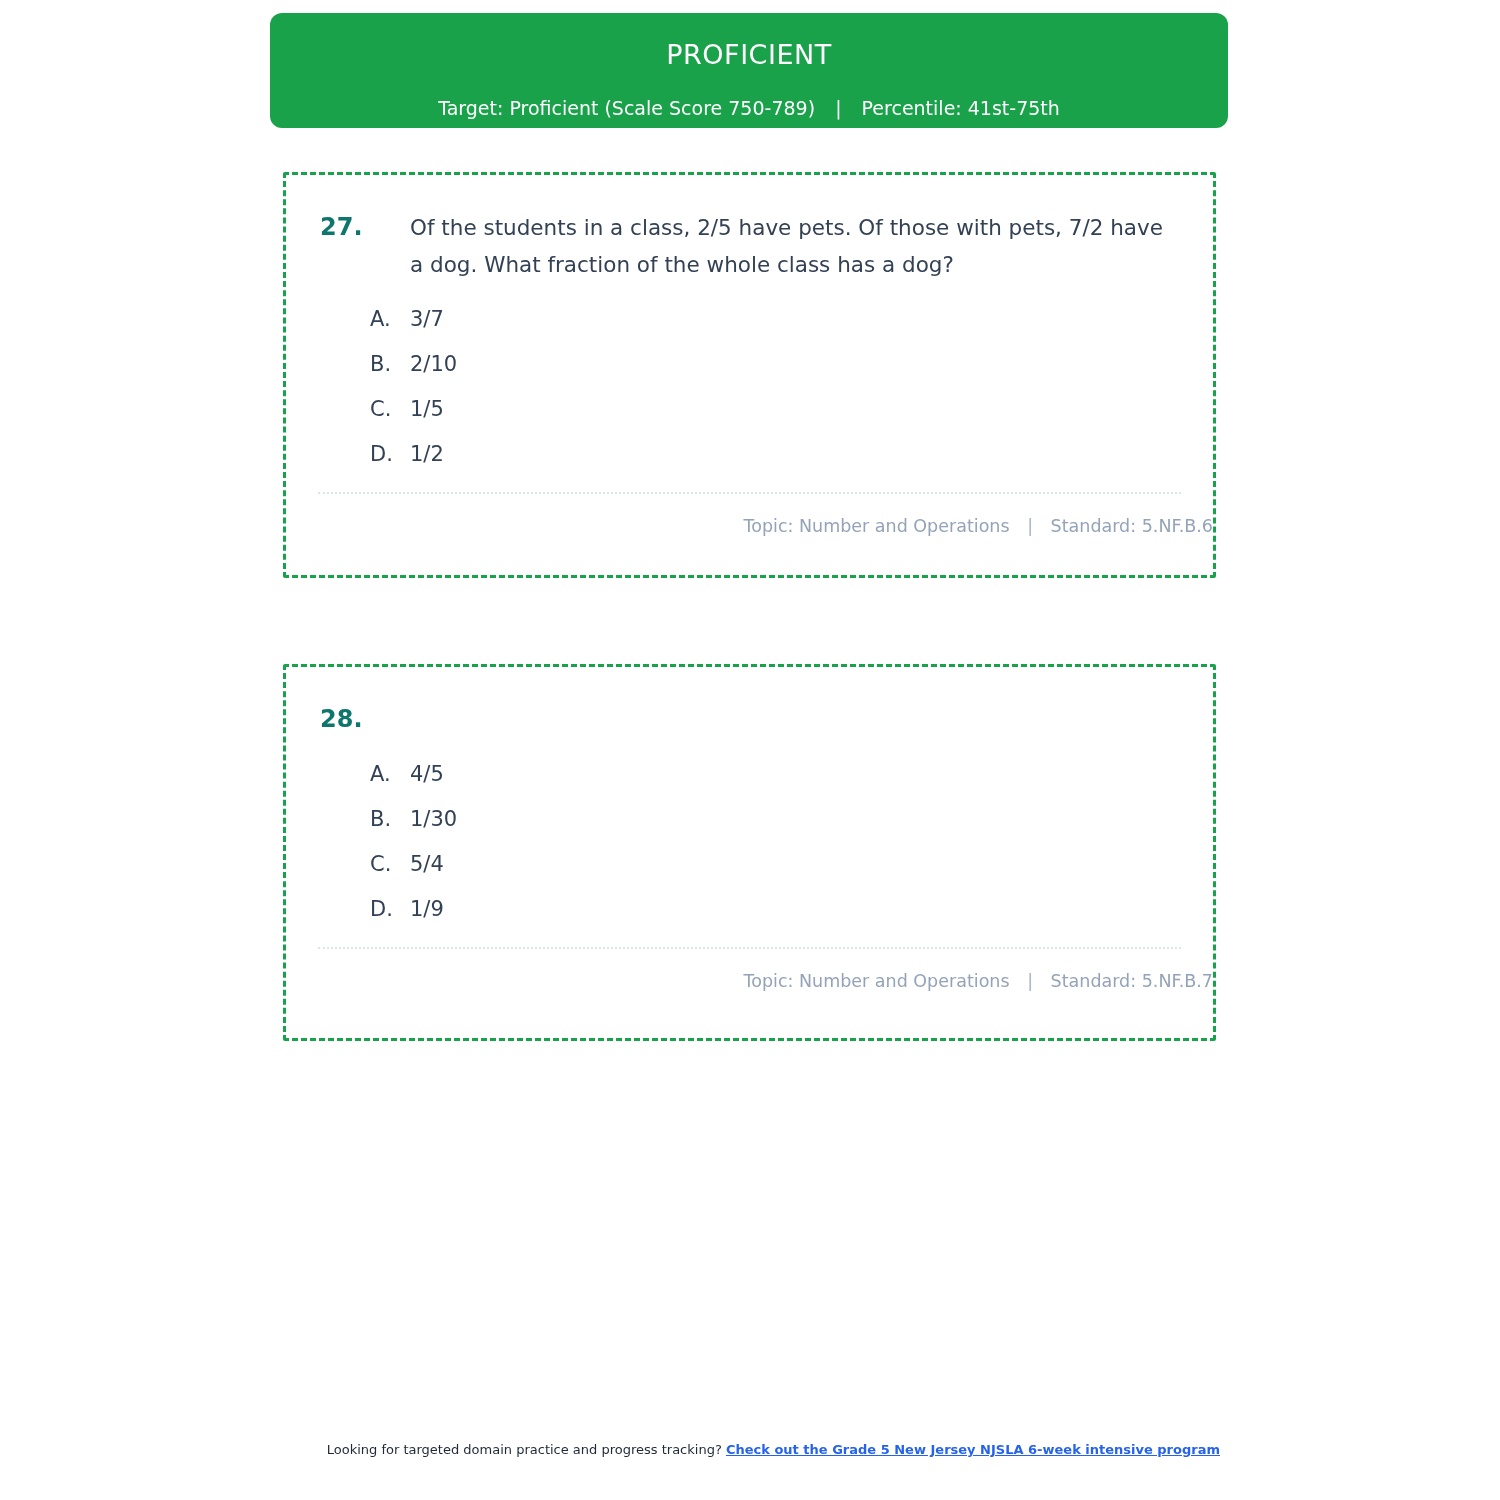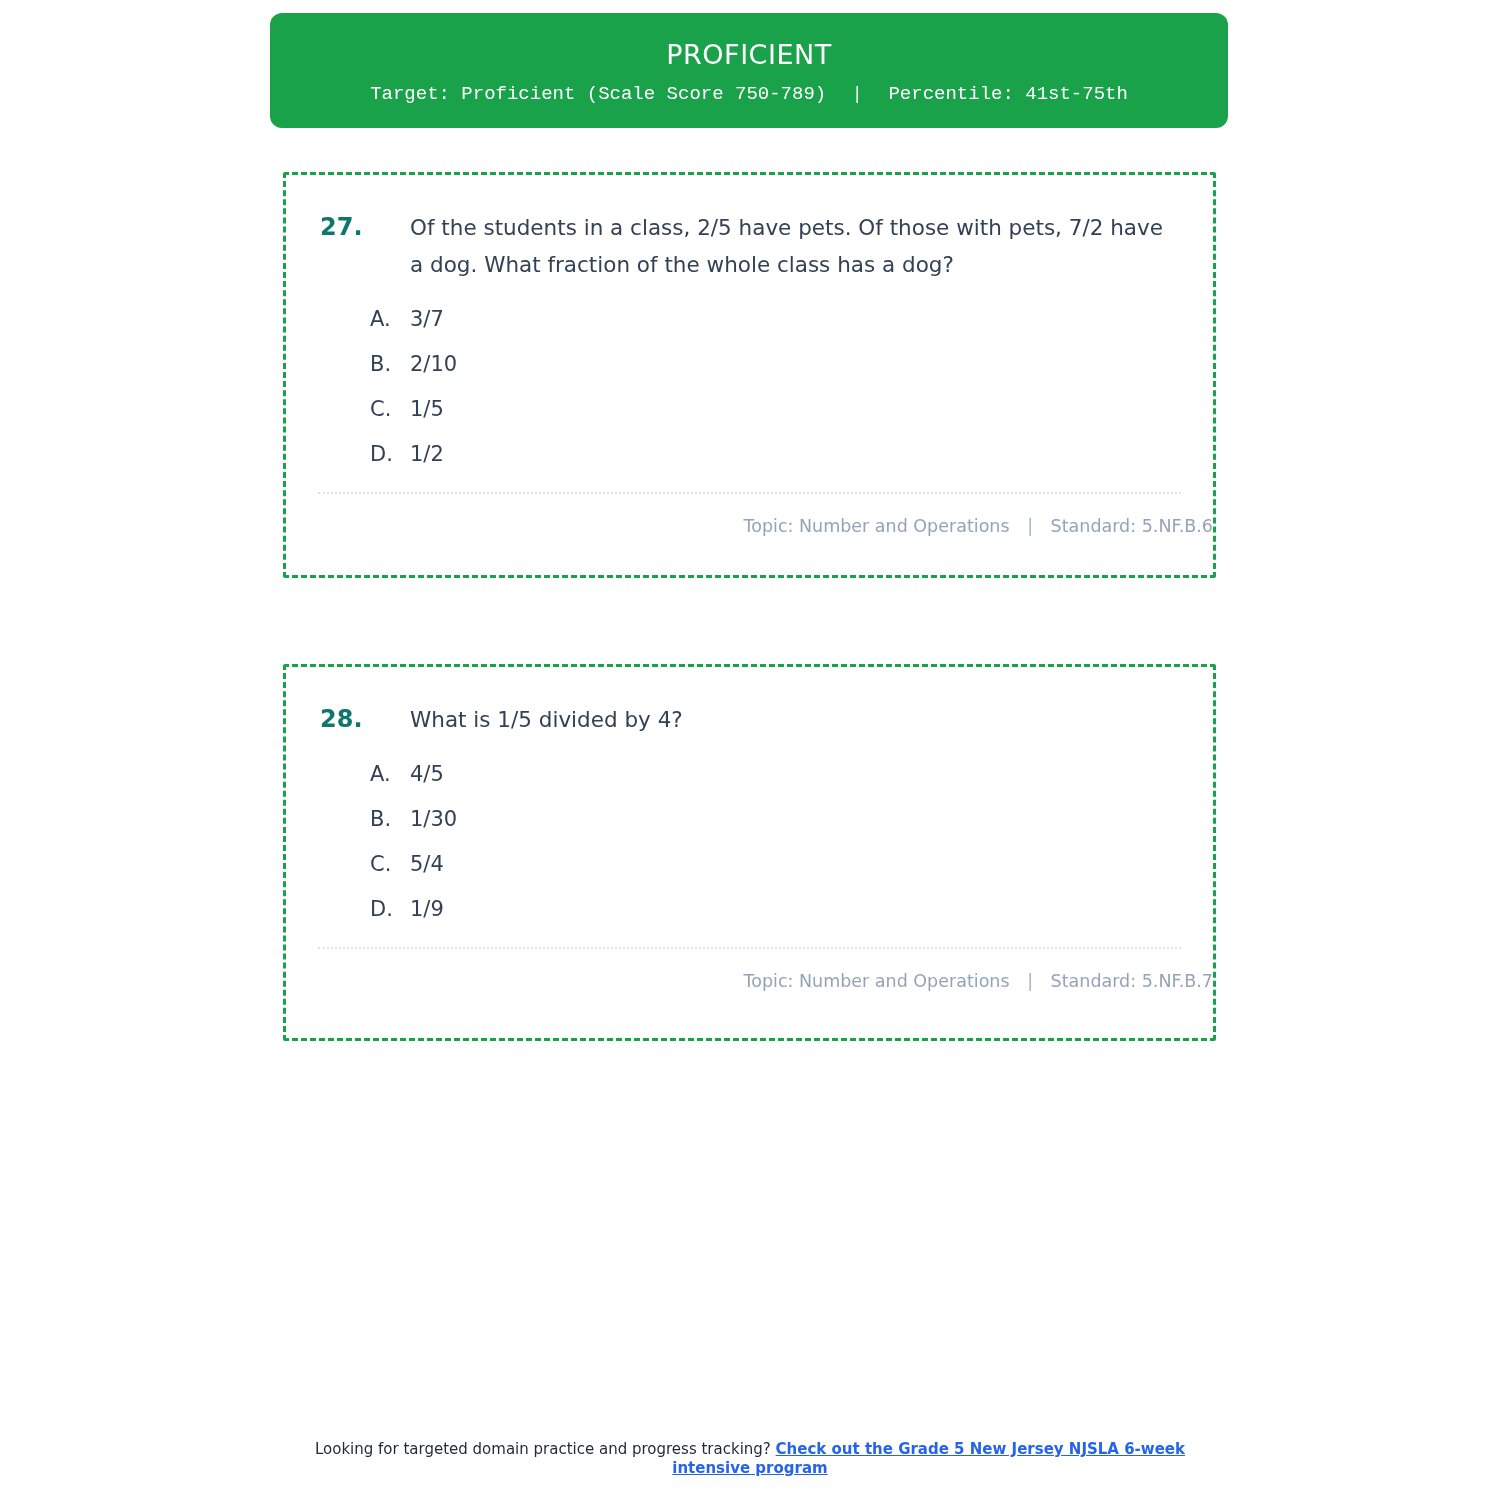--- a/index.html
+++ b/index.html
@@ -21,23 +21,22 @@
     color: #ffffff;
     text-align: center;
   }
   .banner-title {
     padding-top: 26px;
     font-size: 27px;
     font-weight: normal;
     letter-spacing: 0.5px;
   }
   .banner-subtitle {
-    margin-top: 13px;
+    margin-top: 27px;
     font-size: 19px;
-    font-family: Liberation Mono, monospace;
   }
   .banner-subtitle .pipe { margin: 0 14px; opacity: 0.95; }
 
   
   .card {
     position: absolute;
     left: 283px;
     width: 933px;
     background: #ffffff;
     border: 3px dashed #16a34a;
@@ -88,22 +87,22 @@
     color: #94a3b8;
   }
   .meta .pipe { margin: 0 12px; color: #a8b3c5; }
 
   
   .footer {
     position: absolute;
     top: 1440px;
     left: 0;
     width: 100%;
-    text-align: center;
-    font-size: 15px;
+    text-align: right;
+    font-size: 13px;
     line-height: 19px;
     color: #1f2937;
   }
   .footer-inner { max-width: 940px; margin: 0 auto; }
   .footer-link {
     color: #2563eb;
     font-weight: bold;
     text-decoration: underline;
   }
 </style>
@@ -146,21 +145,20 @@
   <div class="meta">
     <span>Topic: Number and Operations</span>
     <span class="pipe">|</span>
     <span>Standard: 5.NF.B.6</span>
   </div>
 </section>
 
 <section class="card q28">
   <div class="q-row">
     <div class="q-number">28.</div>
-    <div class="q-text">What is 1/5 divided by 4?</div>
   </div>
   <div class="options">
     <div class="option">
       <span class="opt-letter">A.</span>
       <span class="opt-value">4/5</span>
     </div>
     <div class="option">
       <span class="opt-letter">B.</span>
       <span class="opt-value">1/30</span>
     </div>

